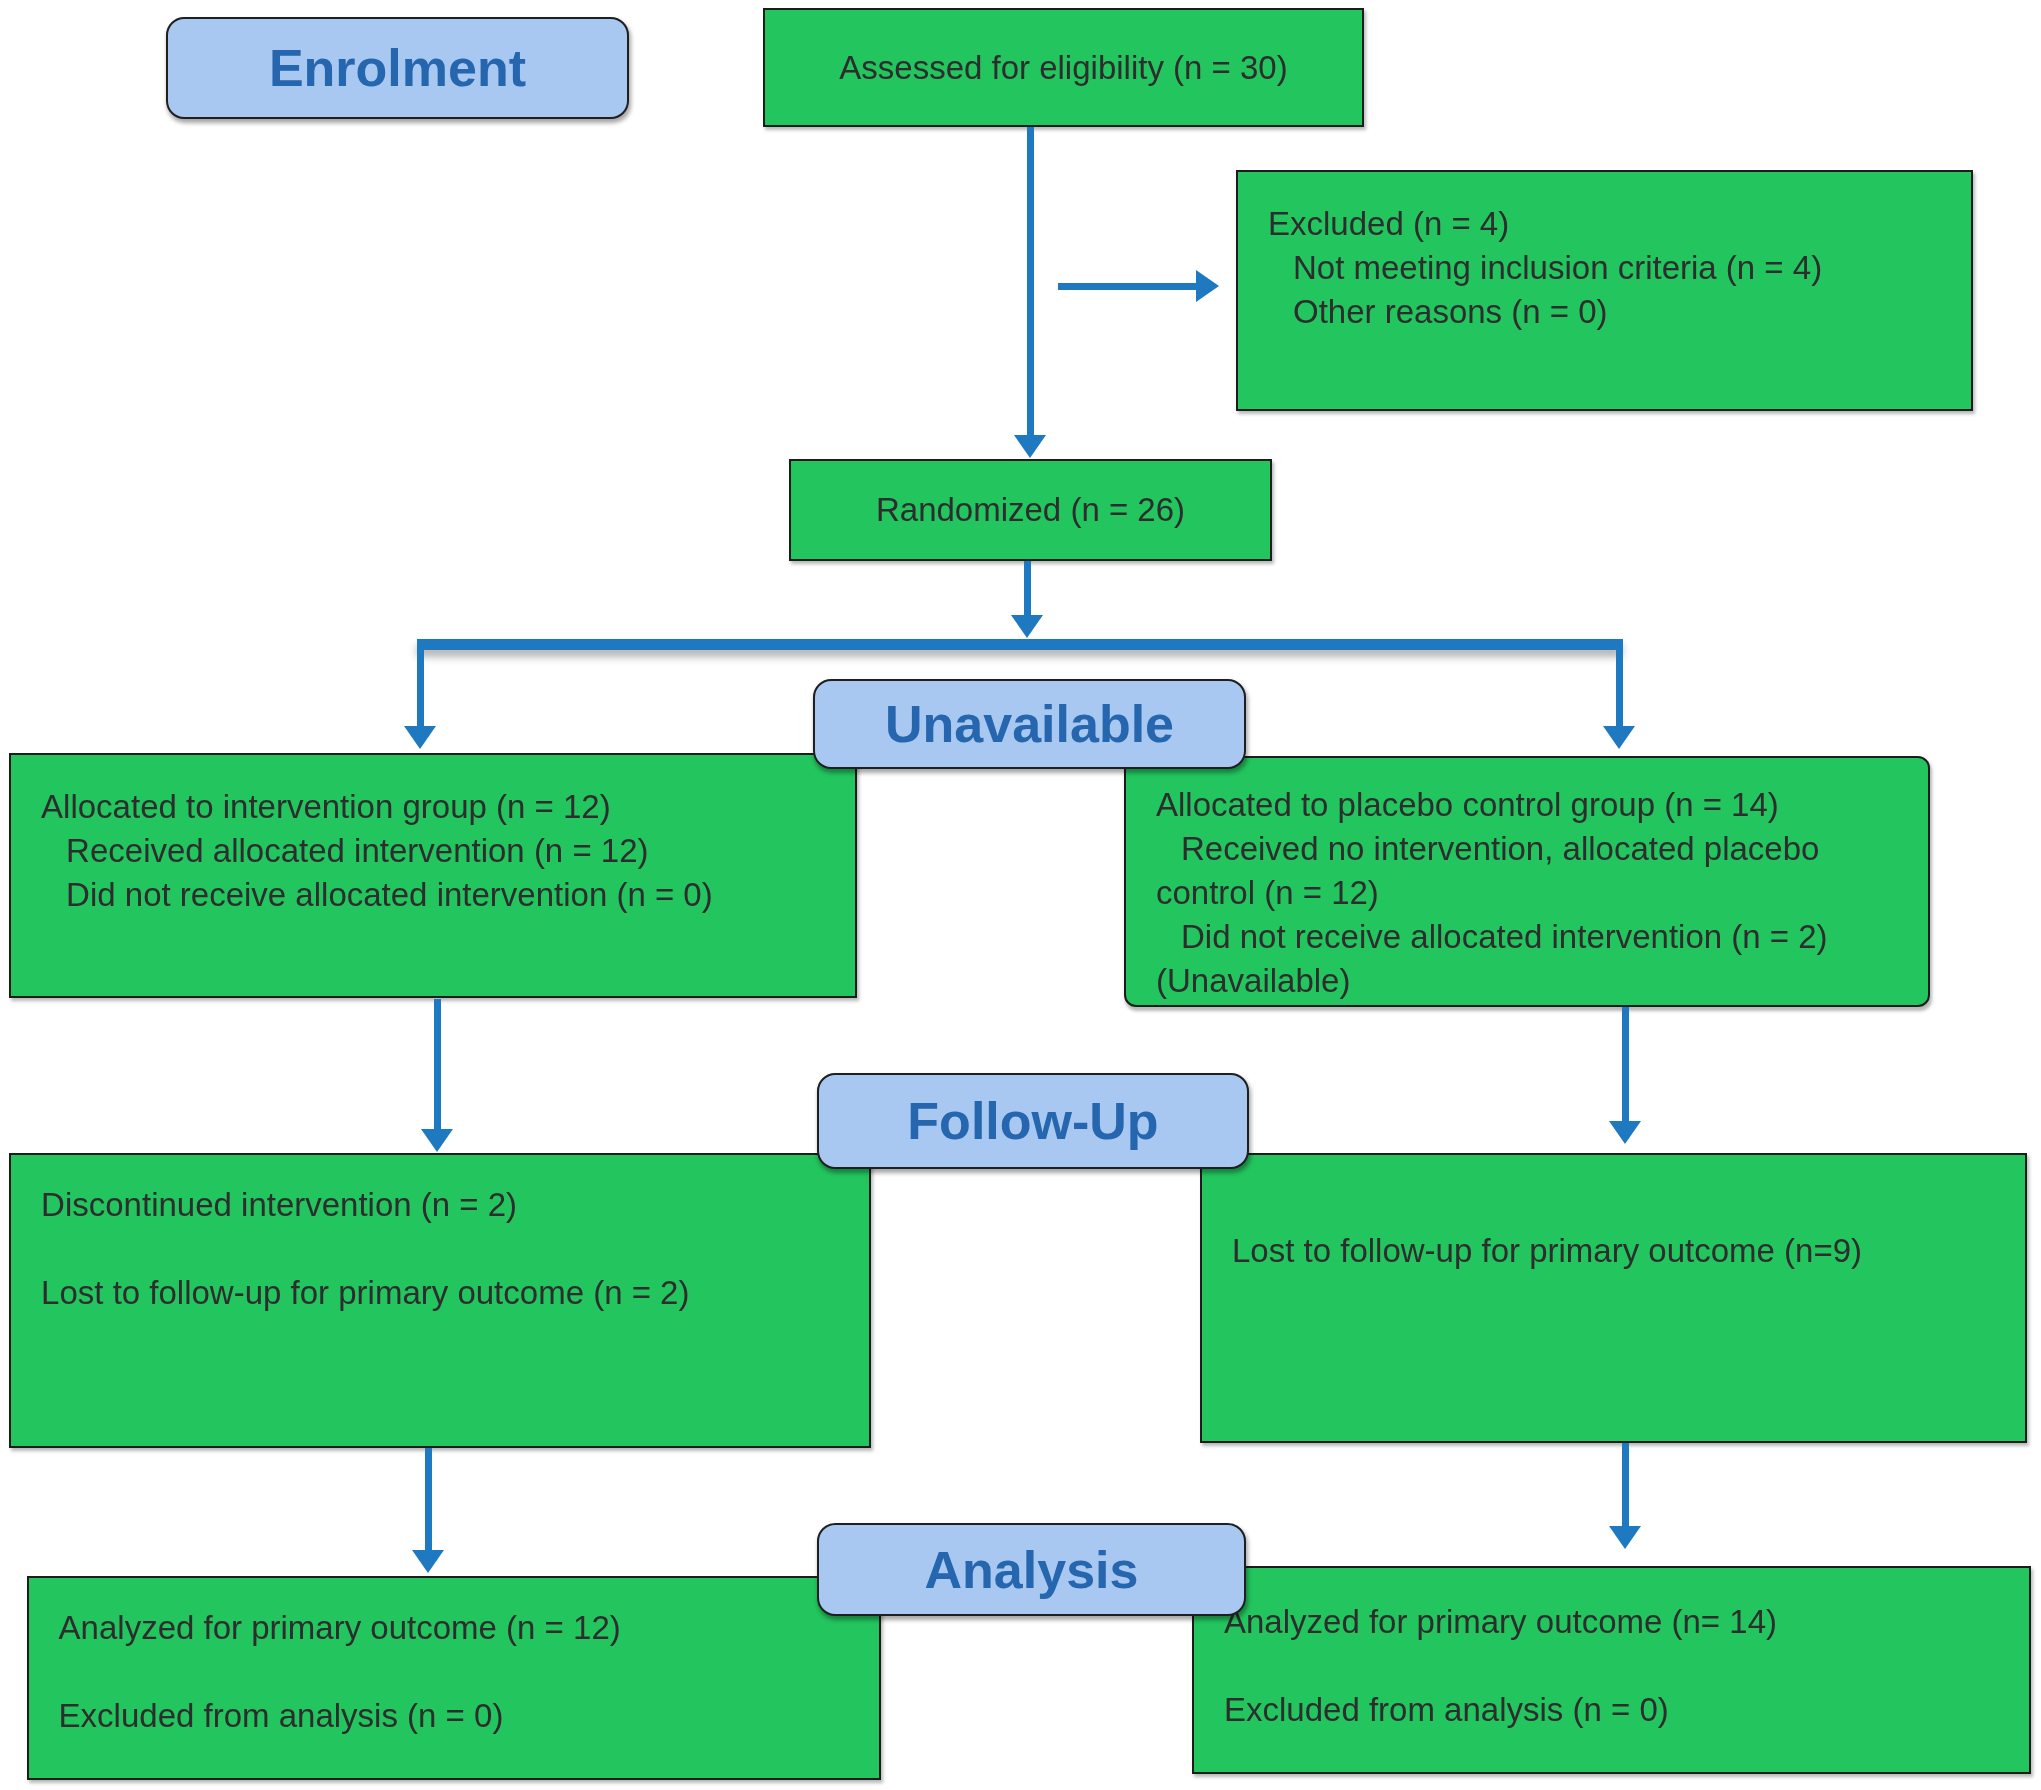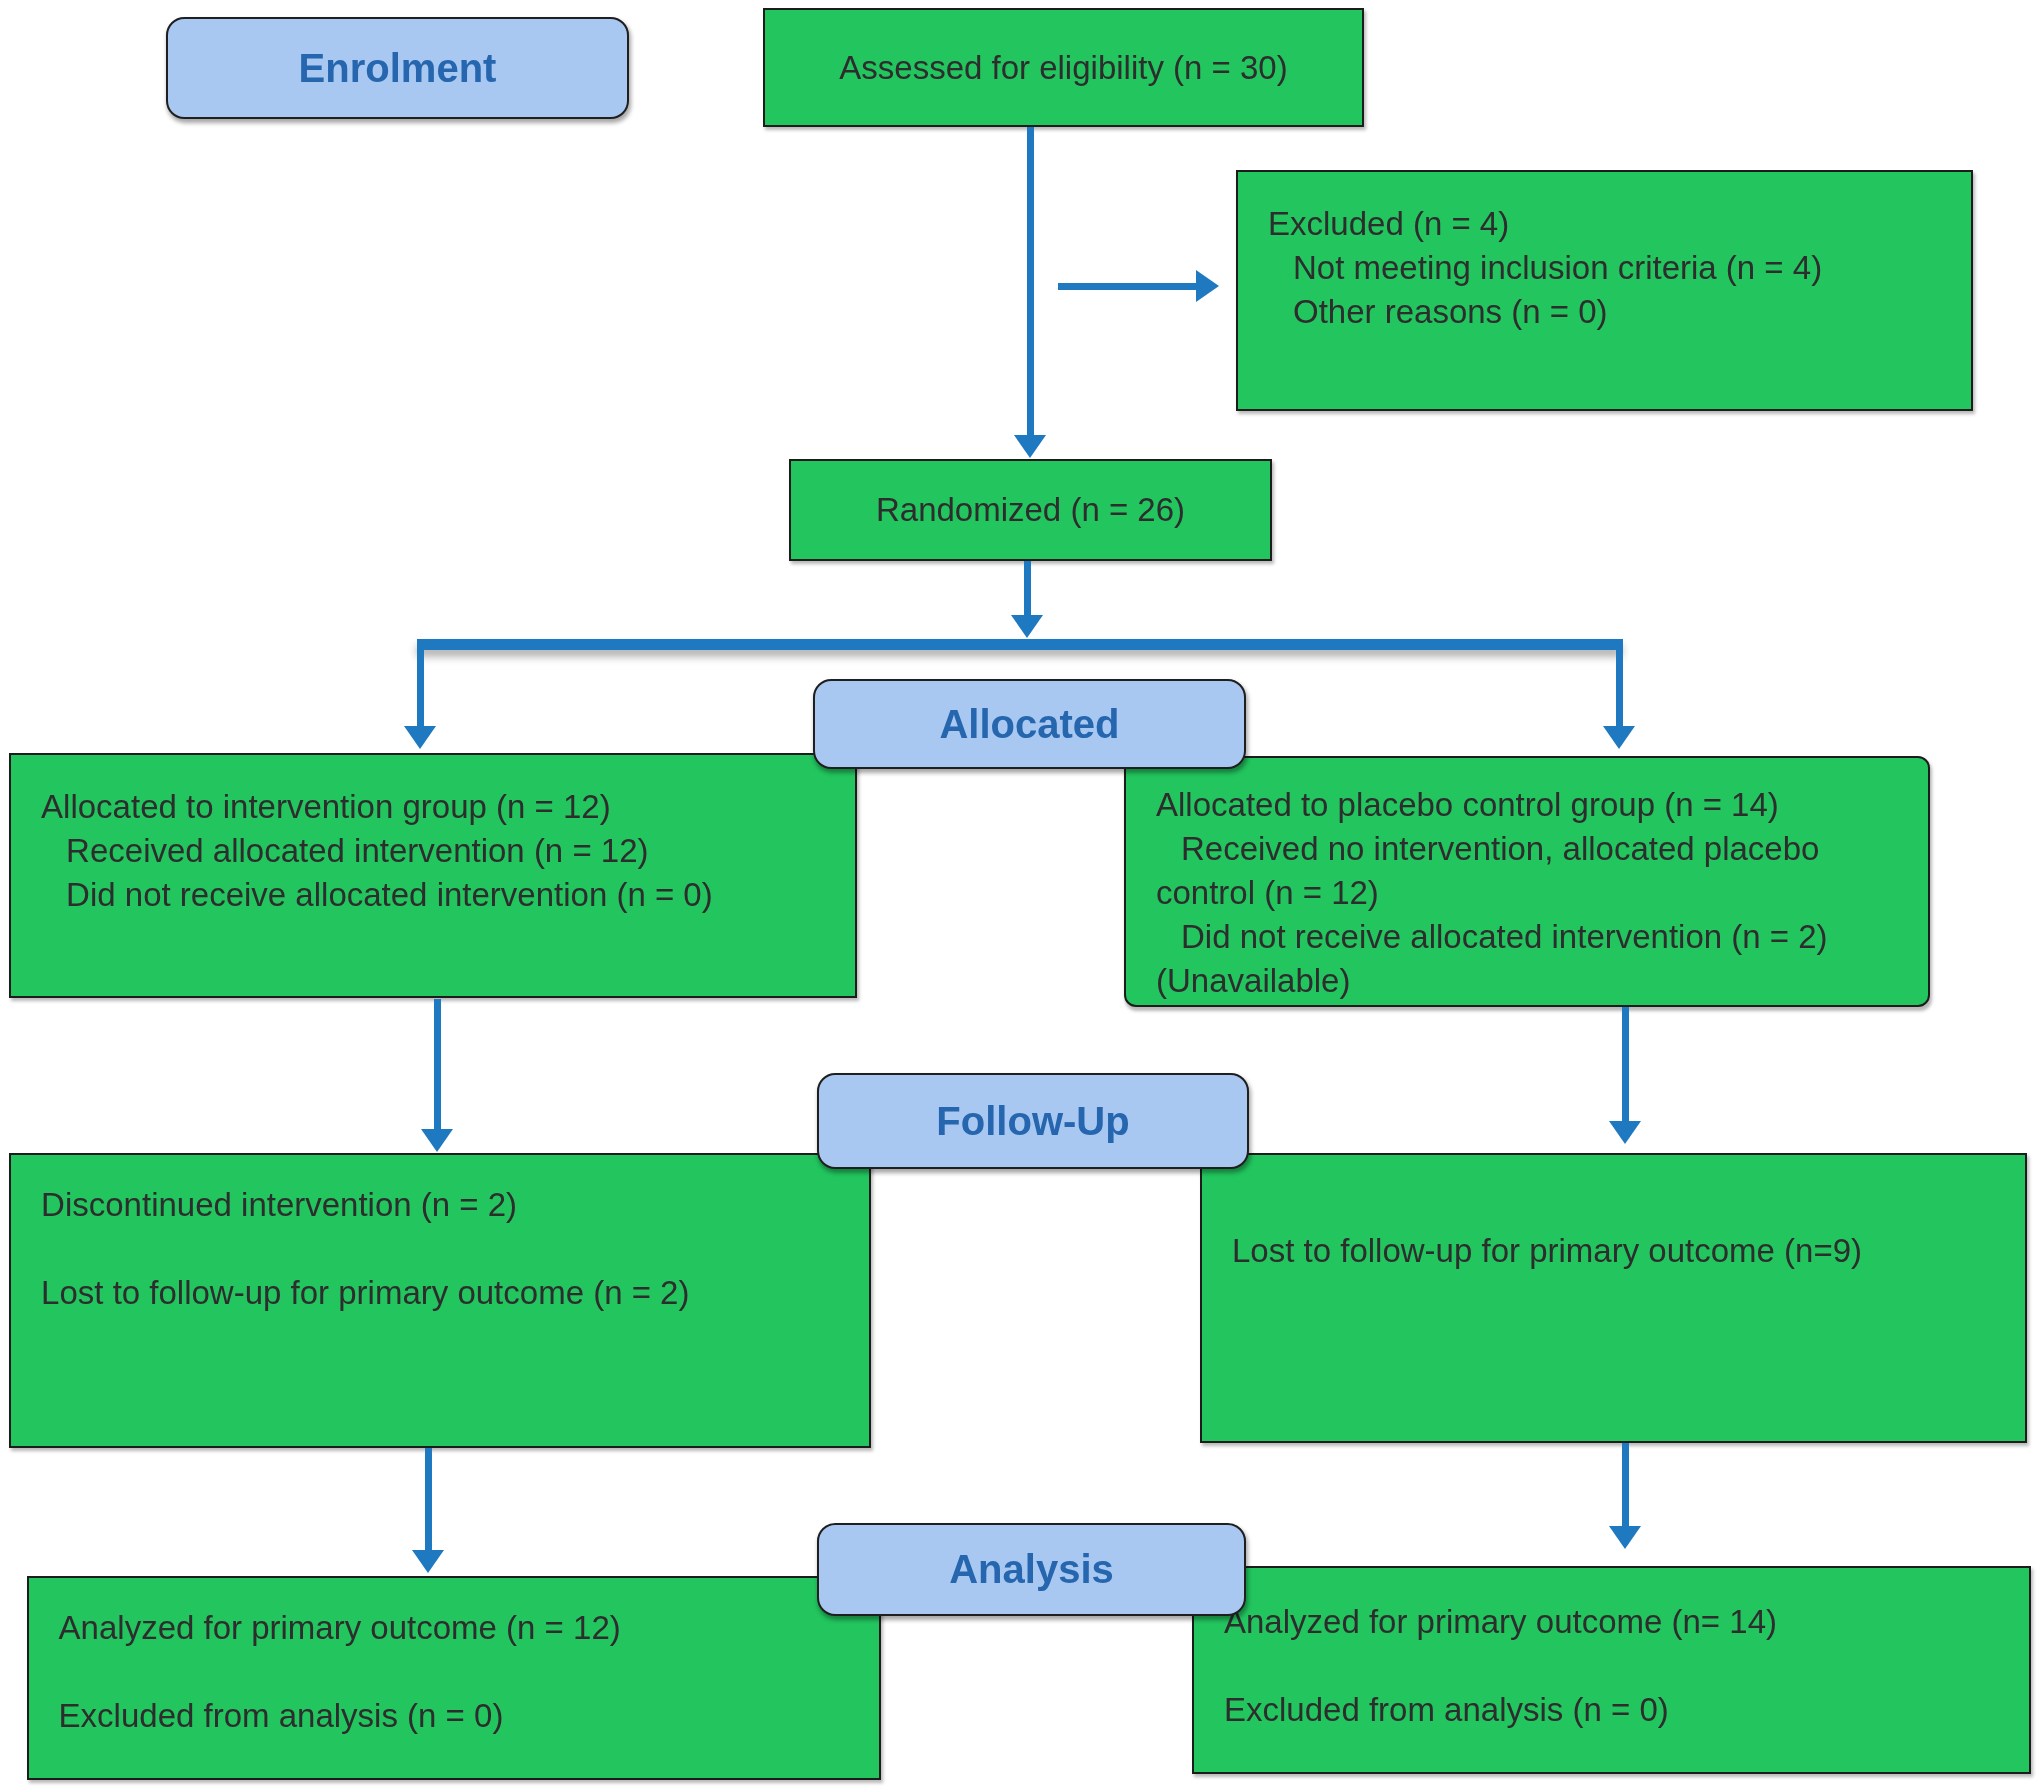--- a/index.html
+++ b/index.html
@@ -15,21 +15,21 @@
 
   
   .banner {
     position: absolute;
     background: var(--banner-fill, #A8C8F1);
     border: 2.5px solid #1f1f1f;
     border-radius: 18.3px;
     display: flex;
     align-items: center;
     justify-content: center;
-    font-size: 40px;
+    font-size: 52px;
     font-weight: bold;
     color: var(--banner-text, #2566AF);
     box-shadow: 1.7px 3.3px 4.2px rgba(0,0,0,0.35);
     z-index: 5;
     box-sizing: border-box;
   }
 
   
   .fbox {
     position: absolute;
@@ -122,21 +122,21 @@
     <span class="line">Randomized (n = 26)</span>
   </div>
 
   <div class="varrow" style="left:1024px; top:561px; height:55px;"></div>
 
   <div class="split-line" style="left:417px; top:639px; width:1205px;"></div>
   <div class="varrow" style="left:417px; top:639px; height:88px;"></div>
   <div class="varrow" style="left:1616px; top:639px; height:88px;"></div>
 
   <div class="banner" style="left:813px; top:679px; width:433px; height:90px;">
-    <span>Allocated</span>
+    <span>Unavailable</span>
   </div>
 
   <div class="fbox" style="left:9.1px; top:753px; width:848px; height:245px;">
     <div class="content">
       <div class="line">Allocated to intervention group (n = 12)</div>
       <div class="line indent">Received allocated intervention (n = 12)</div>
       <div class="line indent">Did not receive allocated intervention (n = 0)</div>
     </div>
   </div>
 

